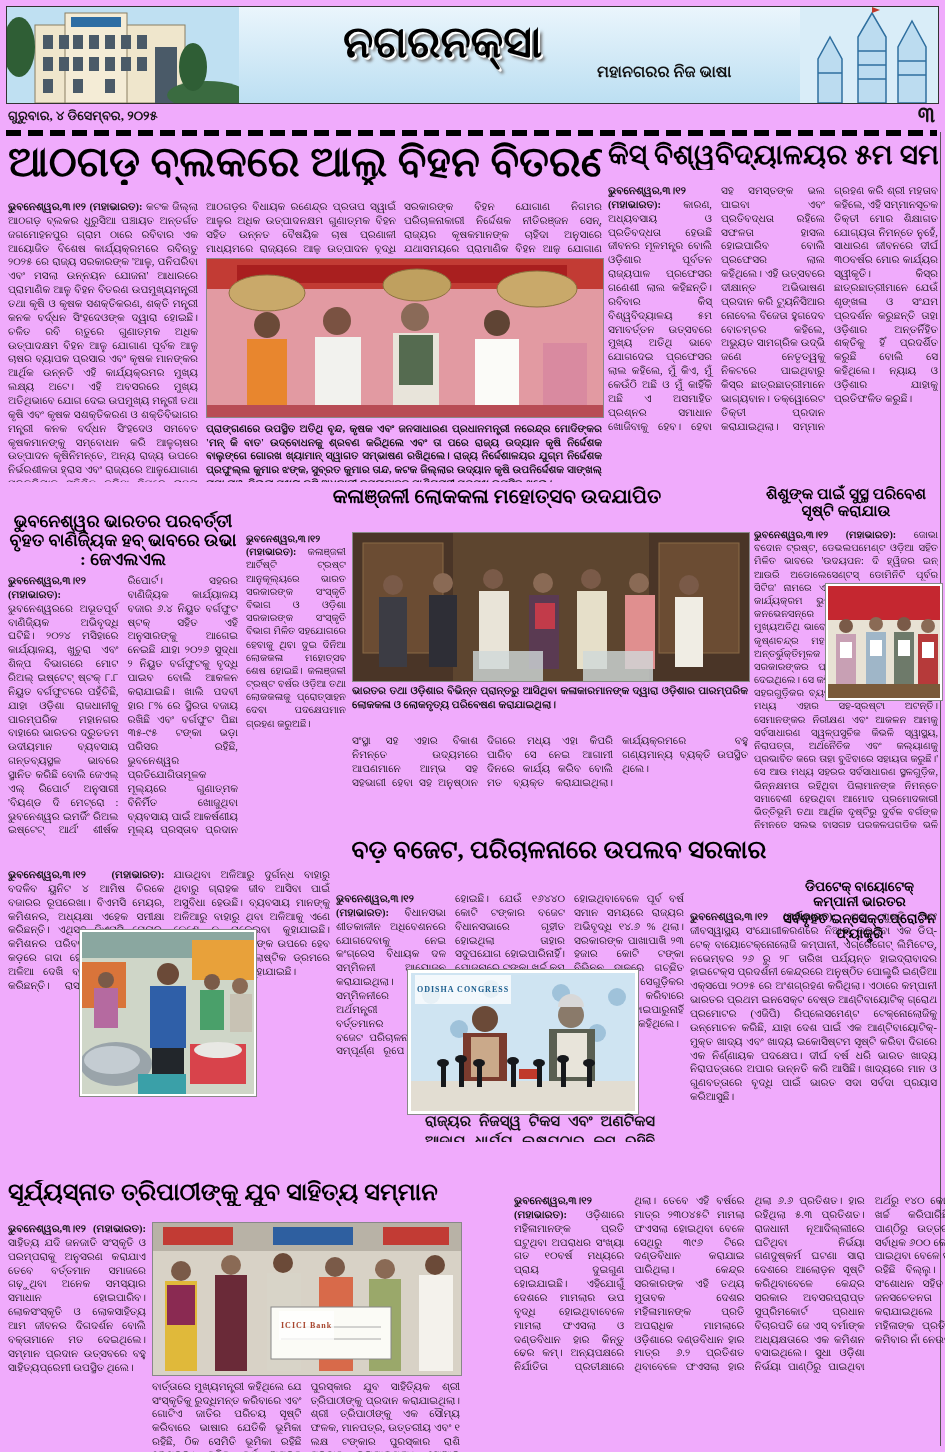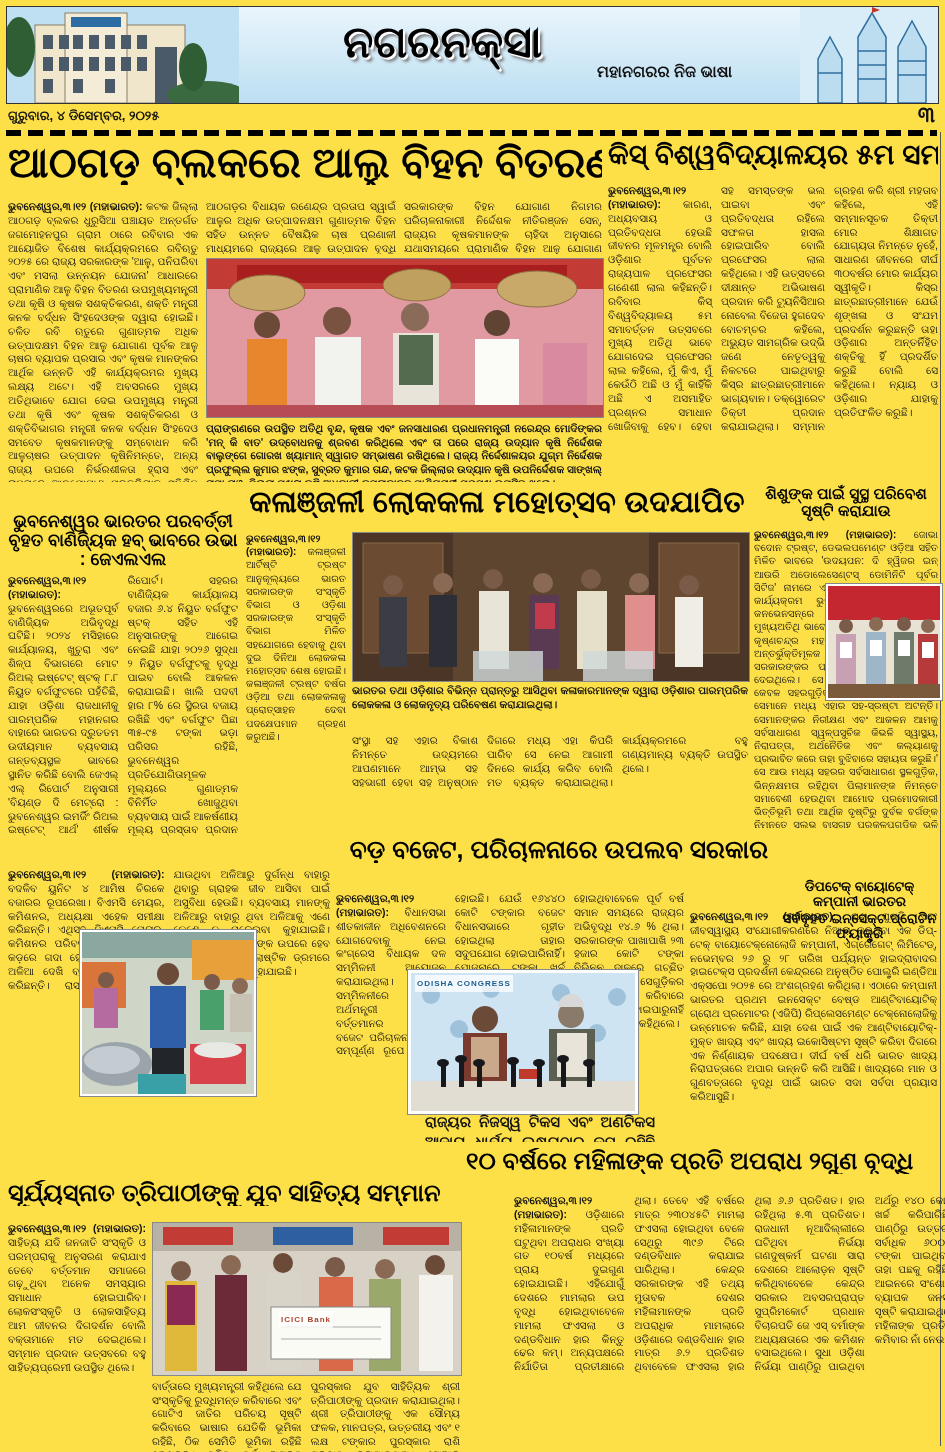--- a/index.html
+++ b/index.html
@@ -1,17 +1,17 @@
 <!DOCTYPE html>
 <html><head>
 <meta charset="utf-8">
 <style>
   html,body{margin:0;padding:0;background:#e9e9e9;}
-  .page{position:relative;width:945px;height:1452px;background:#fde047;margin:0 auto;
-        font-family:Liberation Sans, sans-serif;color:#111;overflow:hidden;}
+  .page{position:relative;width:945px;height:1452px;background:#f0abfc;margin:0 auto;
+        font-family:Liberation Serif, serif;color:#111;overflow:hidden;}
   
   .mast{position:absolute;left:6px;top:6px;width:931px;height:96px;
         background:linear-gradient(#eaf5fc,#bcdff2);border:1px solid #333;overflow:hidden;}
   .mast-title{position:absolute;left:336px;top:10px;font-size:44px;font-weight:bold;color:#000;
         text-shadow:2px 2px 0 #fff,4px 4px 3px #777;white-space:nowrap;}
   .mast-tag{position:absolute;left:590px;top:56px;font-size:16px;font-weight:bold;white-space:nowrap;}
   .bldg{position:absolute;left:0;top:0;width:232px;height:96px;}
   .temples{position:absolute;right:0;top:0;width:138px;height:96px;}
   .dateline{position:absolute;left:8px;top:106px;width:929px;height:22px;}
   .date-txt{position:absolute;left:0;top:2px;font-size:13px;font-weight:bold;}
@@ -26,21 +26,21 @@
   .nowrap{white-space:nowrap;overflow:hidden;}
   .body-txt{font-size:10.5px;line-height:1.32;text-align:justify;overflow:hidden;}
   .byline{font-weight:bold;}
   .cols2{column-count:2;column-gap:9px;}
   .cols3{column-count:3;column-gap:9px;}
   .cols4{column-count:4;column-gap:10px;margin-left:48px;}
   .caption{font-size:10.5px;line-height:1.3;font-weight:bold;text-align:justify;overflow:hidden;}
   .photo{position:absolute;overflow:hidden;border:1px solid #888;background:#ccc;}
   .photo svg{display:block;}
   .ph-label{position:absolute;font-weight:bold;color:#1c5e8e;background:rgba(255,255,255,.75);
-        padding:4px 2px;font-size:8px;letter-spacing:1px;}
+        padding:10px 2px;font-size:8px;letter-spacing:1px;}
   .abs{position:absolute;}
 </style>
 </head>
 <body>
 
 <div class="page">
 
   <div class="mast">
     <div class="bldg">
       <svg width="232" height="96" viewBox="0 0 232 96">
@@ -145,21 +145,21 @@
 
   <div class="art" style="left:8px;top:512px;width:230px;height:338px;">
     <div class="hl center" style="font-size:17.5px;">ଭୁବନେଶ୍ୱର ଭାରତର ପରବର୍ତ୍ତୀ ବୃହତ ବାଣିଜ୍ୟିକ ହବ୍ ଭାବରେ ଉଭା : ଜେଏଲଏଲ</div>
     <div class="body-txt cols2 abs" style="left:0;top:62px;width:230px;height:276px;">
       <span class="byline">ଭୁବନେଶ୍ୱର,୩।୧୨ (ମହାଭାରତ):</span>
       <span>ଭୁବନେଶ୍ୱରରେ ଅଭୂତପୂର୍ବ ବାଣିଜ୍ୟିକ ଅଭିବୃଦ୍ଧି ଘଟିଛି। ୨୦୨୪ ମସିହାରେ କାର୍ଯ୍ୟାଳୟ, ଖୁଚୁରା ଏବଂ ଶିଳ୍ପ ବିଭାଗରେ ମୋଟ ରିଅଲ୍ ଇଷ୍ଟେଟ୍ ଷ୍ଟକ୍ ୮.୮ ନିୟୁତ ବର୍ଗଫୁଟରେ ପହଁଚିଛି, ଯାହା ଓଡ଼ିଶା ରାଜଧାନୀକୁ ପାରମ୍ପରିକ ମହାନଗର ବାହାରେ ଭାରତର ଦ୍ରୁତତମ ଉଦୀୟମାନ ବ୍ୟବସାୟ ଗନ୍ତବ୍ୟସ୍ଥଳ ଭାବରେ ସ୍ଥାନିତ କରିଛି ବୋଲି ଜେଏଲ୍ ଏଲ୍ ରିପୋର୍ଟ ଅନୁସାରୀ 'ବିୟଣ୍ଡ ଦି ମେଟ୍ରୋ : ଭୁବନେଶ୍ୱର ଇମର୍ଜିଂ ରିଅଲ ଇଷ୍ଟେଟ୍ ଆର୍ଥ' ଶୀର୍ଷକ ରିପୋର୍ଟ। ସହରର ବାଣିଜ୍ୟିକ କାର୍ଯ୍ୟାଳୟ ବଜାର ୬.୪ ନିୟୁତ ବର୍ଗଫୁଟ ଷ୍ଟକ୍ ସହିତ ଏହି ଅନୁସାରଙ୍କୁ ଆଗେଇ ନେଇଛି ଯାହା ୨୦୨୬ ସୁଦ୍ଧା ୨ ନିୟୁତ ବର୍ଗଫୁଟକୁ ବୃଦ୍ଧି ପାଇବ ବୋଲି ଆକଳନ କରାଯାଇଛି। ଖାଲି ପଦବୀ ହାର ୮% ରେ ସ୍ଥିରତା ବଜାୟ ରଖିଛି ଏବଂ ବର୍ଗଫୁଟ ପିଛା ୩୫-୯୫ ଟଙ୍କା ଭଡ଼ା ପରିସର ରହିଛି, ଭୁବନେଶ୍ୱର ପ୍ରତିଯୋଗିତାମୂଳକ ମୂଲ୍ୟରେ ଗୁଣାତ୍ମକ ବିନିର୍ମିତ ଖୋଜୁଥିବା ବ୍ୟବସାୟ ପାଇଁ ଆକର୍ଷଣୀୟ ମୂଲ୍ୟ ପ୍ରସ୍ତାବ ପ୍ରଦାନ କରୁଛି। ଜେଏଲଏଲ ଭାରତର ଲକ୍ଷ ଏବଂ ଏମକର୍ଟ୍ସ ବଜାରର ବରିଷ୍ଠ ପରିଚାଳନା ନିର୍ଦ୍ଦେଶକ ସୁରେଖା ବିହାନୀ କହିଛନ୍ତି ଯେ, 'ଭୁବନେଶ୍ୱର ଭାରତର ପରବର୍ତ୍ତୀ ପିଢ଼ିର ବାଣିଜ୍ୟିକ ରିଅଲ୍ ଇଷ୍ଟେଟ୍ ଯୁଗର ପ୍ରତିନିଧିତ୍ୱ କରୁଛି, ଯାହା ବିଶ୍ୱ ସ୍ତରୀୟ ଭିତ୍ତିଭୂମି ବିକାଶକୁ ପ୍ରତିଯୋଗିତାମୂଳକ ପରିଚାଳନା ଖର୍ଚ୍ଚ ଏବଂ ଅସାଧାରଣ ପ୍ରତିଭା ଉପଲବ୍ଧତା ସହିତ ମିଶ୍ରଣ କରୁଛି। ପାରମ୍ପରିକ ମେଟ୍ରୋ ବଜାର ବାହାରେ ବିସ୍ତାର କରୁଥିବା ବ୍ୟବସାୟ ପାଇଁ ସହର ବାଧ୍ୟତାମୂଳକ ମୌଳିକତା ପ୍ରଦାନ କରେ।'</span>
     </div>
   </div>
 
   <div class="art" style="left:246px;top:486px;width:502px;height:342px;">
-    <div class="hl nowrap center" style="font-size:30px;">କଳାଞ୍ଜଳୀ ଲୋକକଳା ମହୋତ୍ସବ ଉଦଯାପିତ</div>
+    <div class="hl nowrap center" style="font-size:20px;">କଳାଞ୍ଜଳୀ ଲୋକକଳା ମହୋତ୍ସବ ଉଦଯାପିତ</div>
     <div class="body-txt abs" style="left:0;top:46px;width:100px;height:296px;font-size:10px;">
       <span class="byline">ଭୁବନେଶ୍ୱର,୩।୧୨ (ମହାଭାରତ):</span>
       <span>କଳାଞ୍ଜଳୀ ଆର୍ଟିଷ୍ଟି ଟ୍ରଷ୍ଟ ଆନୁକୂଲ୍ୟରେ ଭାରତ ସରକାରଙ୍କ ସଂସ୍କୃତି ବିଭାଗ ଓ ଓଡ଼ିଶା ସରକାରଙ୍କ ସଂସ୍କୃତି ବିଭାଗ ମିଳିତ ସହଯୋଗରେ ହେବାକୁ ଥିବା ଦୁଇ ଦିନିଆ ଲୋକକଳା ମହୋତ୍ସବ ଶେଷ ହୋଇଛି। କଳାଞ୍ଜଳୀ ଟ୍ରଷ୍ଟ ବର୍ଷର ଓଡ଼ିଆ ତଥା ଲୋକକଳାକୁ ପ୍ରୋତ୍ସାହନ ଦେବା ପଦକ୍ଷେପମାନ ଗ୍ରହଣ କରୁଅଛି।</span>
     </div>
     <div class="photo" style="left:106px;top:46px;width:396px;height:148px;">
       <svg width="396" height="148" viewBox="0 0 396 148">
         <rect width="396" height="148" fill="#4a3527"></rect>
         <rect x="10" y="10" width="80" height="110" fill="#6b4c33" stroke="#8a6a46"></rect>
         <rect x="306" y="10" width="80" height="110" fill="#6b4c33" stroke="#8a6a46"></rect>
         <rect x="100" y="0" width="196" height="148" fill="#5d452f"></rect>
@@ -338,20 +338,19 @@
         <rect x="118" y="84" width="120" height="52" fill="#fbfbf6" stroke="#888"></rect>
         <line x1="128" y1="104" x2="228" y2="104" stroke="#aaa"></line>
         <line x1="128" y1="116" x2="228" y2="116" stroke="#aaa"></line>
       </svg>
       <span class="ph-label" style="left:126px;top:88px;color:#a8462e;">ICICI Bank</span>
     </div>
     <div class="caption abs cols2" style="left:144px;top:200px;width:308px;height:100px;font-weight:normal;">ବାର୍ତ୍ତାରେ ମୁଖ୍ୟମନ୍ତ୍ରୀ କହିଥିଲେ ଯେ ସଂସ୍କୃତିକୁ ରୁଦ୍ଧିମନ୍ତ କରିବାରେ ଏବଂ ଗୋଟିଏ ଜାତିର ପରିଚୟ ସୃଷ୍ଟି କରିବାରେ ଭାଷାର ଯେତିକି ଭୂମିକା ରହିଛି, ଠିକ ସେମିତି ଭୂମିକା ରହିଛି ଲେଖକର। ଚଳିତ ବର୍ଷ ଅଗ୍ରଜ କରାଯାଇଥିବା ସୋଥା ଯୁବ ସାହିତ୍ୟ ପୁରସ୍କାର ଯୁବ ସାହିତ୍ୟିକ ଶ୍ରୀ ତ୍ରିପାଠୀଙ୍କୁ ପ୍ରଦାନ କରାଯାଇଥିଲା। ଶ୍ରୀ ତ୍ରିପାଠୀଙ୍କୁ ଏକ ସୌମ୍ୟ ଫଳକ, ମାନପତ୍ର, ଉତ୍ତରୀୟ ଏବଂ ୧ ଲକ୍ଷ ଟଙ୍କାର ପୁରସ୍କାର ରାଶି ପ୍ରଦାନ କରାଯାଇଥିଲା। ସୋଆର ଉପକୁଳପତି ପ୍ରଫେସର ପ୍ରଶାନ୍ତ କୁମାର ପାତ୍ରଙ୍କ ଅଧ୍ୟକ୍ଷତାରେ ଆୟୋଜିତ କାର୍ଯ୍ୟକ୍ରମରେ ପ୍ରାଣୀଜଗତ ମୁଖ୍ୟ ତଥା ସୋଥା ସାହିତ୍ୟିକ ନିର୍ଦ୍ଦେଶକ ଉପସ୍ଥିତ ଥିଲେ।</div>
   </div>
 
   <div class="art" style="left:466px;top:1148px;width:471px;height:300px;">
-    <div class="hl nowrap" style="font-size:24px;">୧୦ ବର୍ଷରେ ମହିଳାଙ୍କ ପ୍ରତି ଅପରାଧ ୨ଗୁଣ ବୃଦ୍ଧି</div>
     <div class="body-txt cols4 abs" style="left:0;top:46px;width:471px;height:254px;">
       <span class="byline">ଭୁବନେଶ୍ୱର,୩।୧୨ (ମହାଭାରତ):</span>
       <span>ଓଡ଼ିଶାରେ ମହିଳାମାନଙ୍କ ପ୍ରତି ଘଟୁଥିବା ଅପରାଧର ସଂଖ୍ୟା ଗତ ୧୦ବର୍ଷ ମଧ୍ୟରେ ପ୍ରାୟ ଦୁଇଗୁଣ ହୋଇଯାଇଛି। ଏହିଯୋଗୁଁ ଦେଶରେ ମାମଲାର ଉପ ବୃଦ୍ଧି ହୋଇଥିବାବେଳେ ମାମଲା ଫଏସଲା ଓ ଦଣ୍ଡବିଧାନ ହାର କିନ୍ତୁ ଢେର କମ୍। ଅନ୍ୟପକ୍ଷରେ ନିର୍ଯାତିତା ପ୍ରତୀକ୍ଷାରେ ଥିଲା। ତେବେ ଏହି ବର୍ଷରେ ମାତ୍ର ୨୩୦୪୫ଟି ମାମଲା ଫଏସଲା ହୋଇଥିବା ବେଳେ ସେଥିରୁ ୩୯୬ ଟିରେ ଦଣ୍ଡବିଧାନ କରାଯାଇ ପାରିଥିଲା। କେନ୍ଦ୍ର ସରକାରଙ୍କ ଏହି ତଥ୍ୟ ମୁତାବକ ଦେଶର ମହିଳାମାନଙ୍କ ପ୍ରତି ଅପରାଧିକ ମାମଲାରେ ଓଡ଼ିଶାରେ ଦଣ୍ଡବିଧାନ ହାର ମାତ୍ର ୬.୨ ପ୍ରତିଶତ ଥିବାବେଳେ ଫଏସଲା ହାର ଥିଲା ୬.୬ ପ୍ରତିଶତ। ହାର ରହିଥିଲା ୫.୩ ପ୍ରତିଶତ। ରାଜଧାନୀ ନୂଆଦିଲ୍ଲୀରେ ଘଟିଥିବା ନିର୍ଭୟା ଗଣଦୁଷ୍କର୍ମ ଘଟଣା ସାରା ଦେଶରେ ଆଲୋଡ଼ନ ସୃଷ୍ଟି କରିଥିବାବେଳେ କେନ୍ଦ୍ର ସରକାର ଅବସରପ୍ରାପ୍ତ ସୁପ୍ରିମକୋର୍ଟ ପ୍ରଧାନ ବିଚାରପତି ଜେ ଏସ୍ ବର୍ମାଙ୍କ ଅଧ୍ୟକ୍ଷତାରେ ଏକ କମିଶନ ବସାଇଥିଲେ। ସୁଧା ଓଡ଼ିଶା ନିର୍ଭୟା ପାଣ୍ଠିରୁ ପାଇଥିବା ଅର୍ଥରୁ ୧୪୦ କୋଟି ଟଙ୍କା ଖର୍ଚ୍ଚ କରିପାରିଛି। ଏହି ପାଣ୍ଠିରୁ ଉତ୍ତରପ୍ରଦେଶ ସର୍ବାଧିକ ୬୦୦ କୋଟି ଟଙ୍କା ପାଇଥିବା ବେଳେ ତାହା ପଛକୁ ରହିଛି ବିଲ୍ଲୁ। ଆଇନରେ ସଂଶୋଧନ ସହିତ ବ୍ୟାପକ ଜନସଚେତନତା ସୃଷ୍ଟି କରାଯାଇଥିଲେ ମଧ୍ୟ ମହିଳାଙ୍କ ପ୍ରତି ଅପରାଧ କମିବାର ନାଁ ନେଉନାହିଁ।</span>
     </div>
   </div>
 
 </div>
 
 </body></html>

